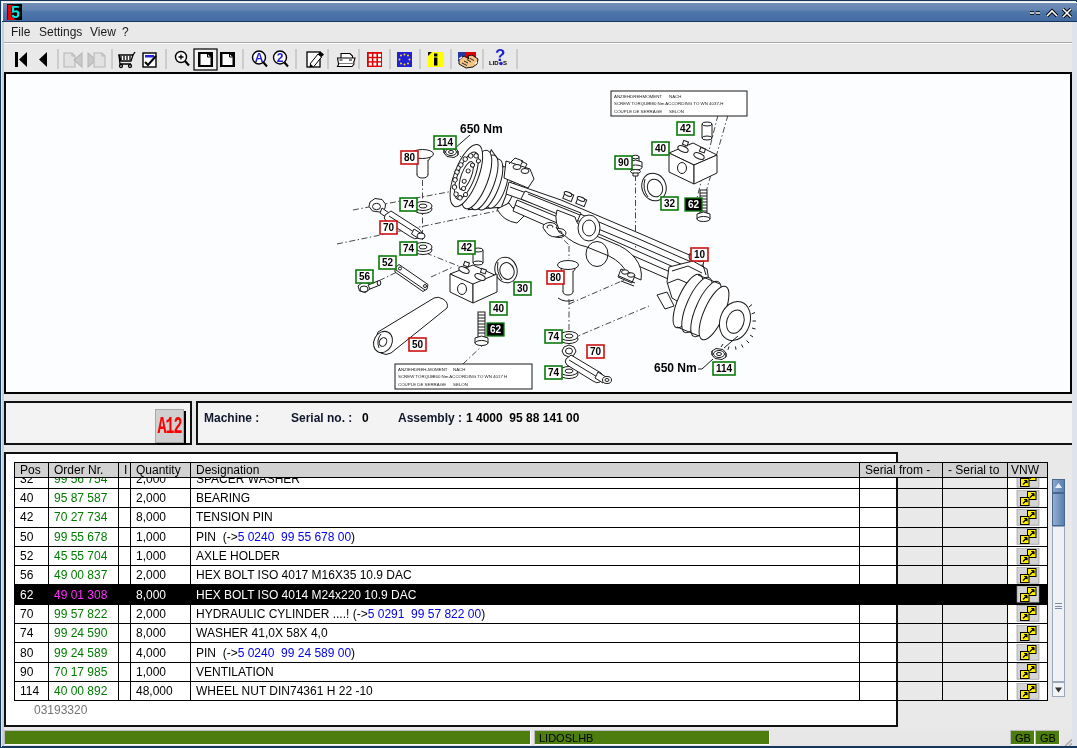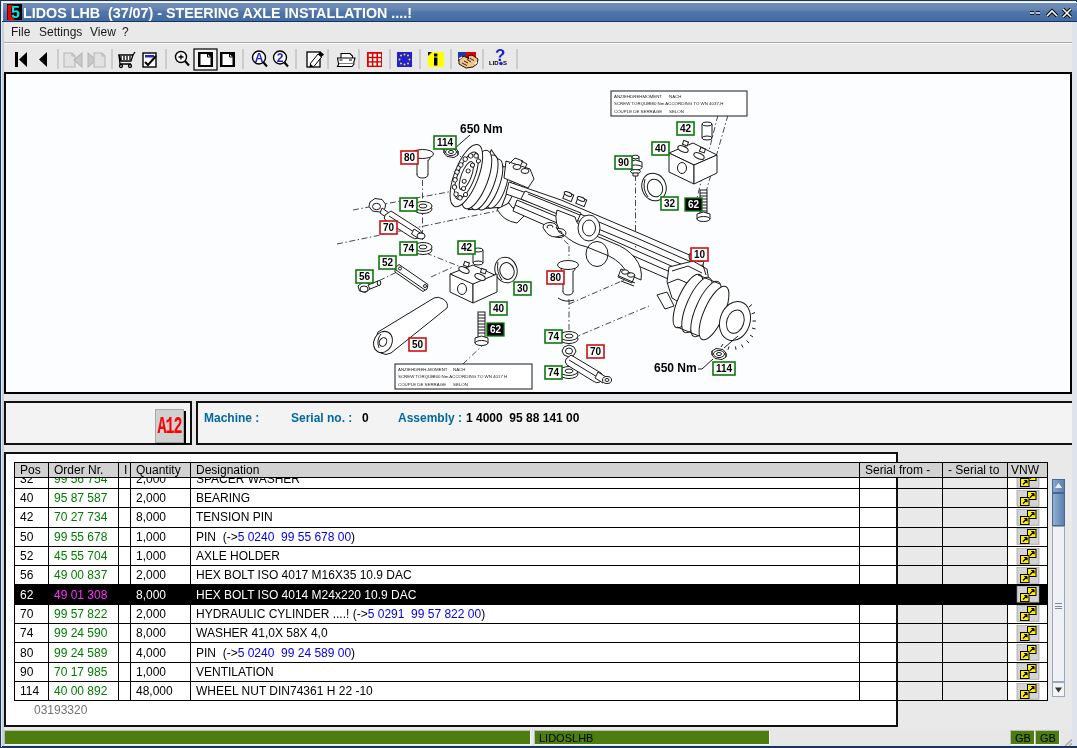--- a/index.html
+++ b/index.html
@@ -17,21 +17,21 @@
 #menusep{position:absolute;left:3px;top:41px;width:1070px;height:2px;background:#fff;border-top:1px solid #a8a8a8;}
 
 #toolbar{position:absolute;left:3px;top:43px;width:1070px;height:28px;background:#e9e9e9;}
 
 #canvas{position:absolute;left:3px;top:71px;width:1068px;height:322px;background:#fcfdfe;border:2px solid #000;box-sizing:border-box;}
 
 #infoL{position:absolute;left:3px;top:400px;width:188px;height:44px;background:#f3f3f3;border:2px solid #111;box-sizing:border-box;}
 #infoR{position:absolute;left:195px;top:400px;width:878px;height:44px;background:#f3f3f3;border:2px solid #111;box-sizing:border-box;}
 #a12{position:absolute;left:154px;top:408px;width:29px;height:34px;background:#d0d0d0;border:1px solid #a8a8a8;box-shadow:2px 2px 0 0 #000;box-sizing:border-box;color:#f00;font-size:15px;font-weight:bold;font-family:"Liberation Mono",monospace;display:flex;align-items:center;justify-content:center;}
 #a12 span{display:inline-block;transform:scaleY(1.65);transform-origin:50% 50%;letter-spacing:-1px;position:relative;top:1px;}
-.mag{color:#0369a1;font-weight:bold;font-size:12px;}
+.mag{color:#0f172a;font-weight:bold;font-size:12px;}
 .blk{color:#000;font-weight:bold;font-size:12px;}
 #infotext1{position:absolute;left:203px;top:409.5px;width:500px;height:14px;}
 #infotext2{position:absolute;left:203px;top:425px;width:500px;height:14px;}
 
 #tablewrap{position:absolute;left:3px;top:451px;width:894px;height:275px;background:#fff;border:2px solid #111;box-sizing:border-box;}
 #grid{position:absolute;left:8px;top:8px;width:1034px;}
 table{border-collapse:collapse;table-layout:fixed;width:1034px;font-size:12px;}
 td,th{border:1px solid #000;padding:0 0 0 5px;text-align:left;font-weight:normal;white-space:nowrap;overflow:hidden;height:19.3px;box-sizing:border-box;}
 th{background:#d2d2d2;height:15px;}
 td.ord{color:#007a00;}
@@ -74,21 +74,20 @@
       <path d="M1028 11 h4 M1034 11 h4"></path>
       <path d="M1045 14 l5 -5 l5 5"></path>
       <path d="M1061 7 l8 8 M1069 7 l-8 8"></path>
     </g>
     <g stroke="#fff" stroke-width="1.6" fill="none">
       <path d="M1028 11 h4 M1034 11 h4"></path>
       <path d="M1045 14 l5 -5 l5 5"></path>
       <path d="M1061 7 l8 8 M1069 7 l-8 8"></path>
     </g>
   </svg>
-  <div id="title-text">LIDOS LHB&nbsp;&nbsp;(37/07) - STEERING AXLE INSTALLATION ....!</div>
 </div>
 <div id="menubar">
   <span style="left:7px">File</span>
   <span style="left:35px">Settings</span>
   <span style="left:86px">View</span>
   <span style="left:118px">?</span>
 </div>
 <div id="menusep"></div>
 <div id="toolbar">
   <svg width="1070" height="28" id="tbsvg">

